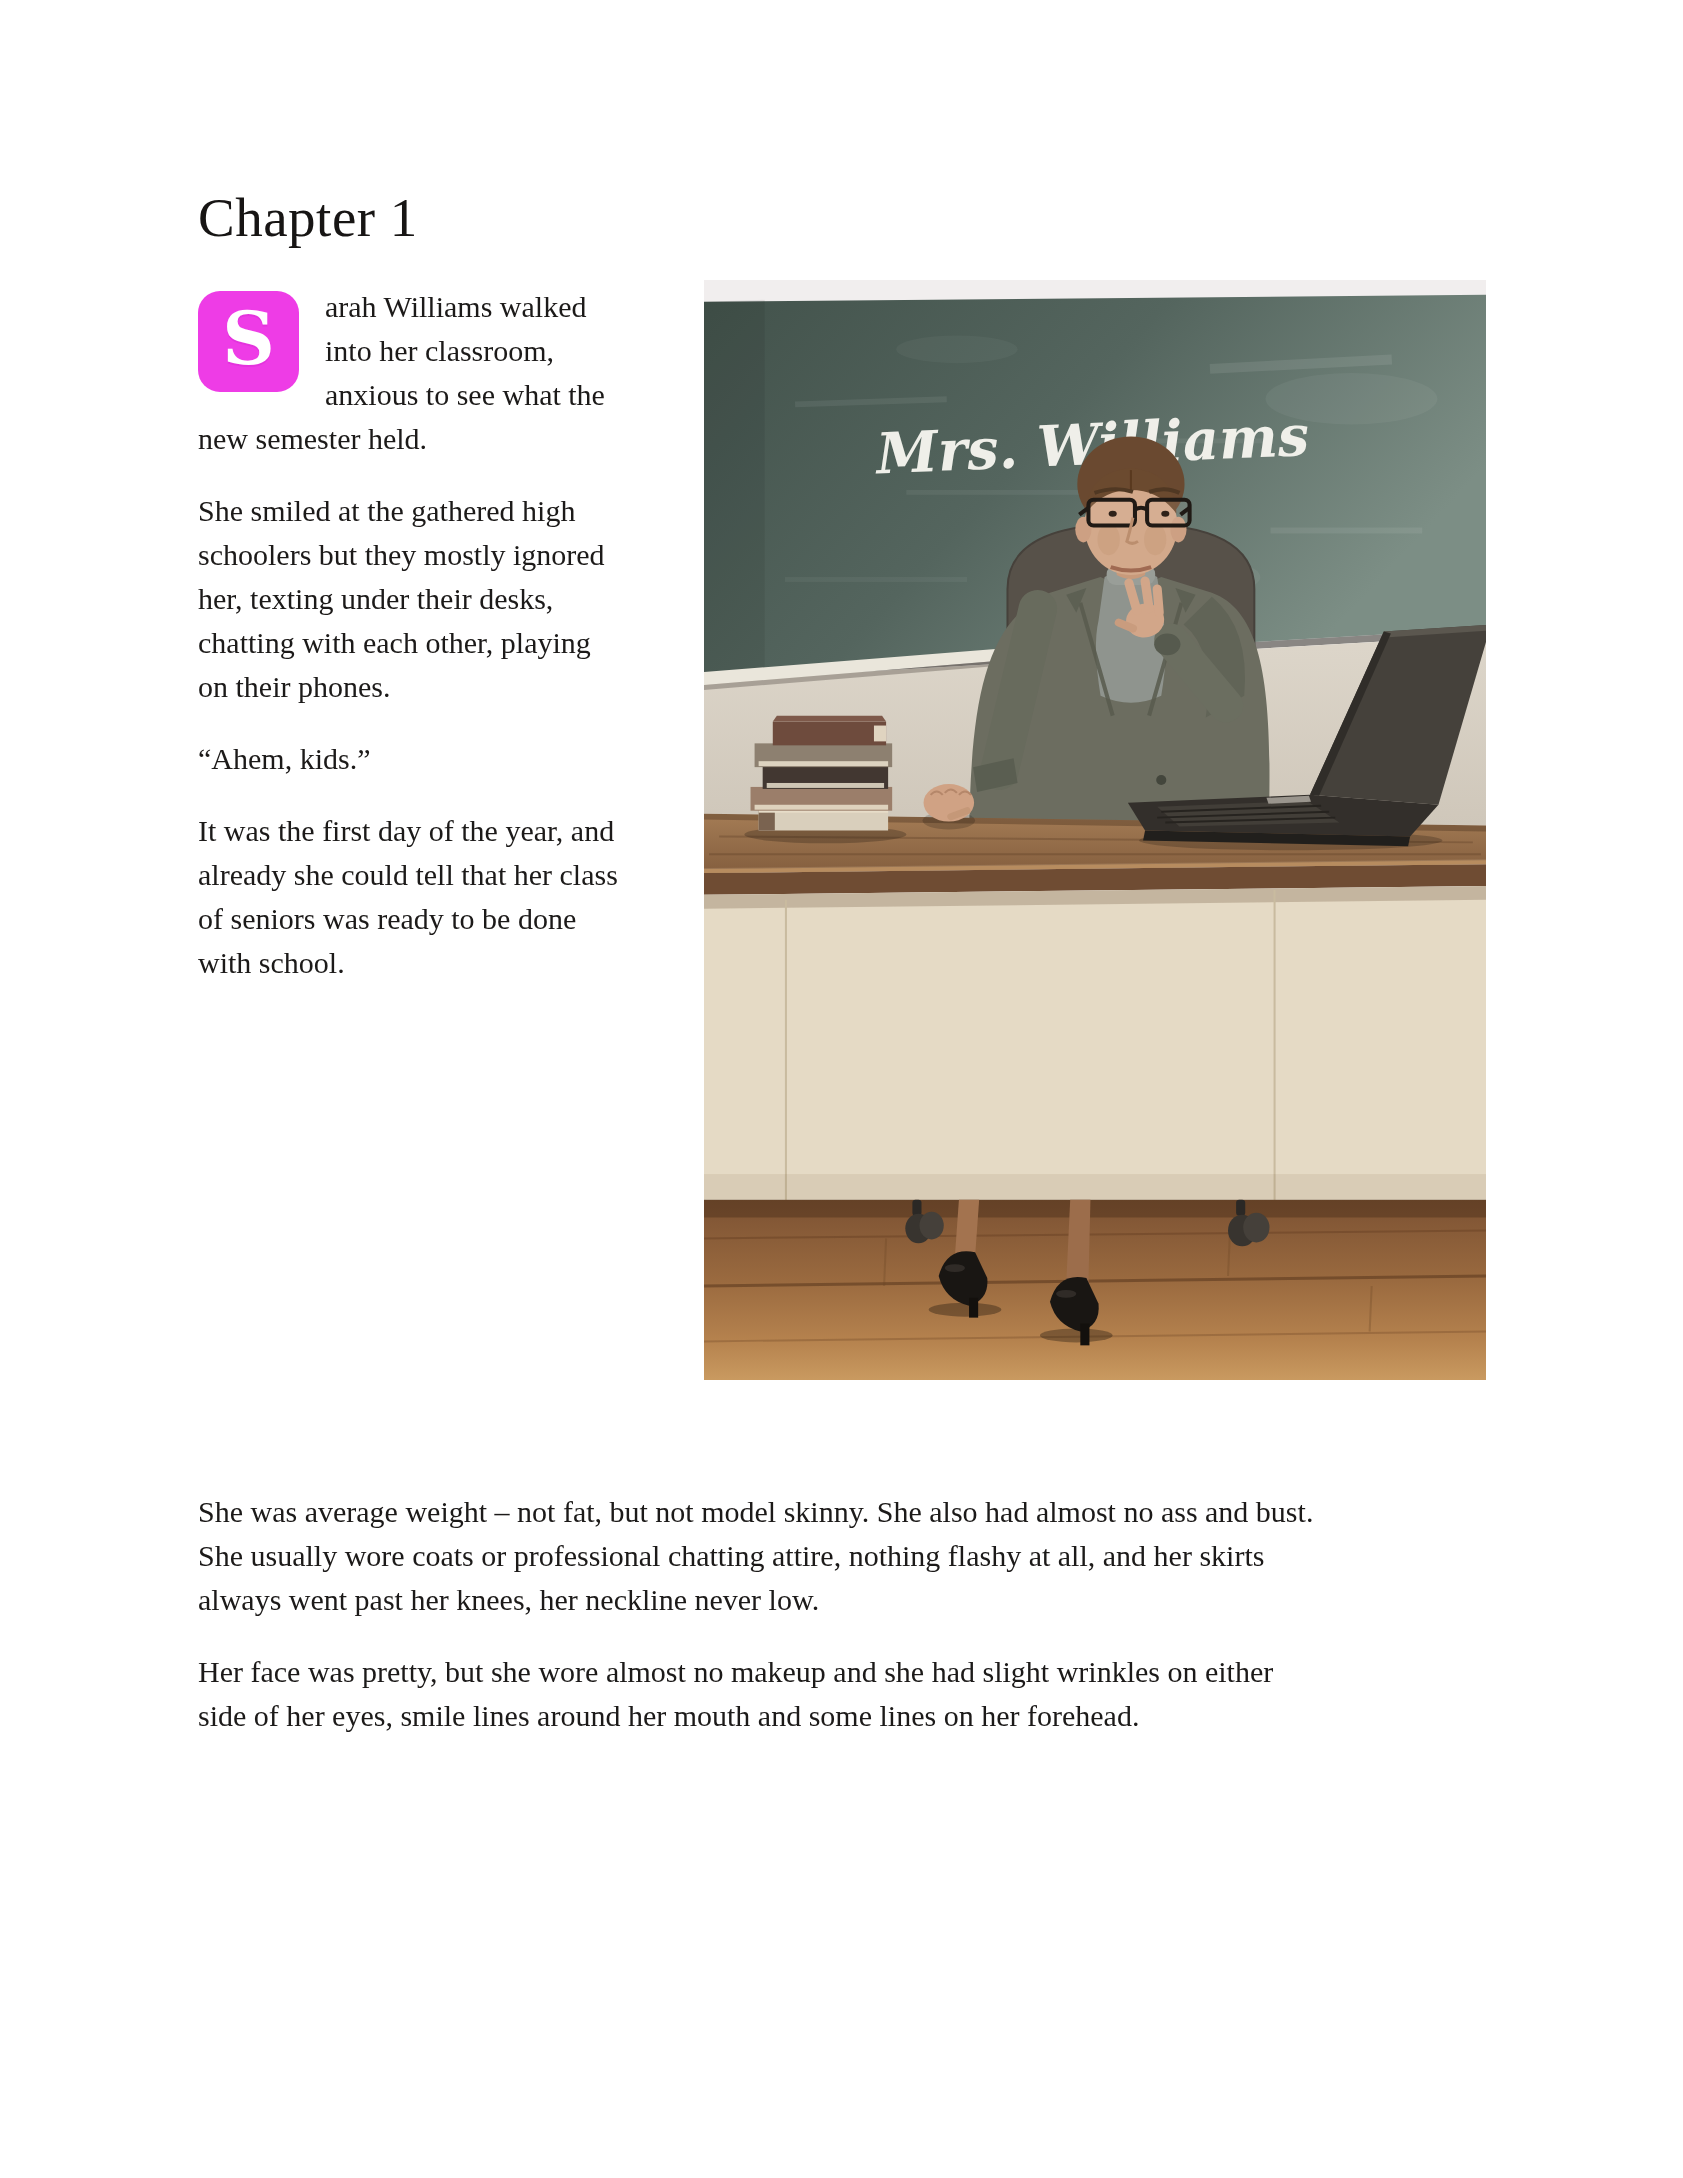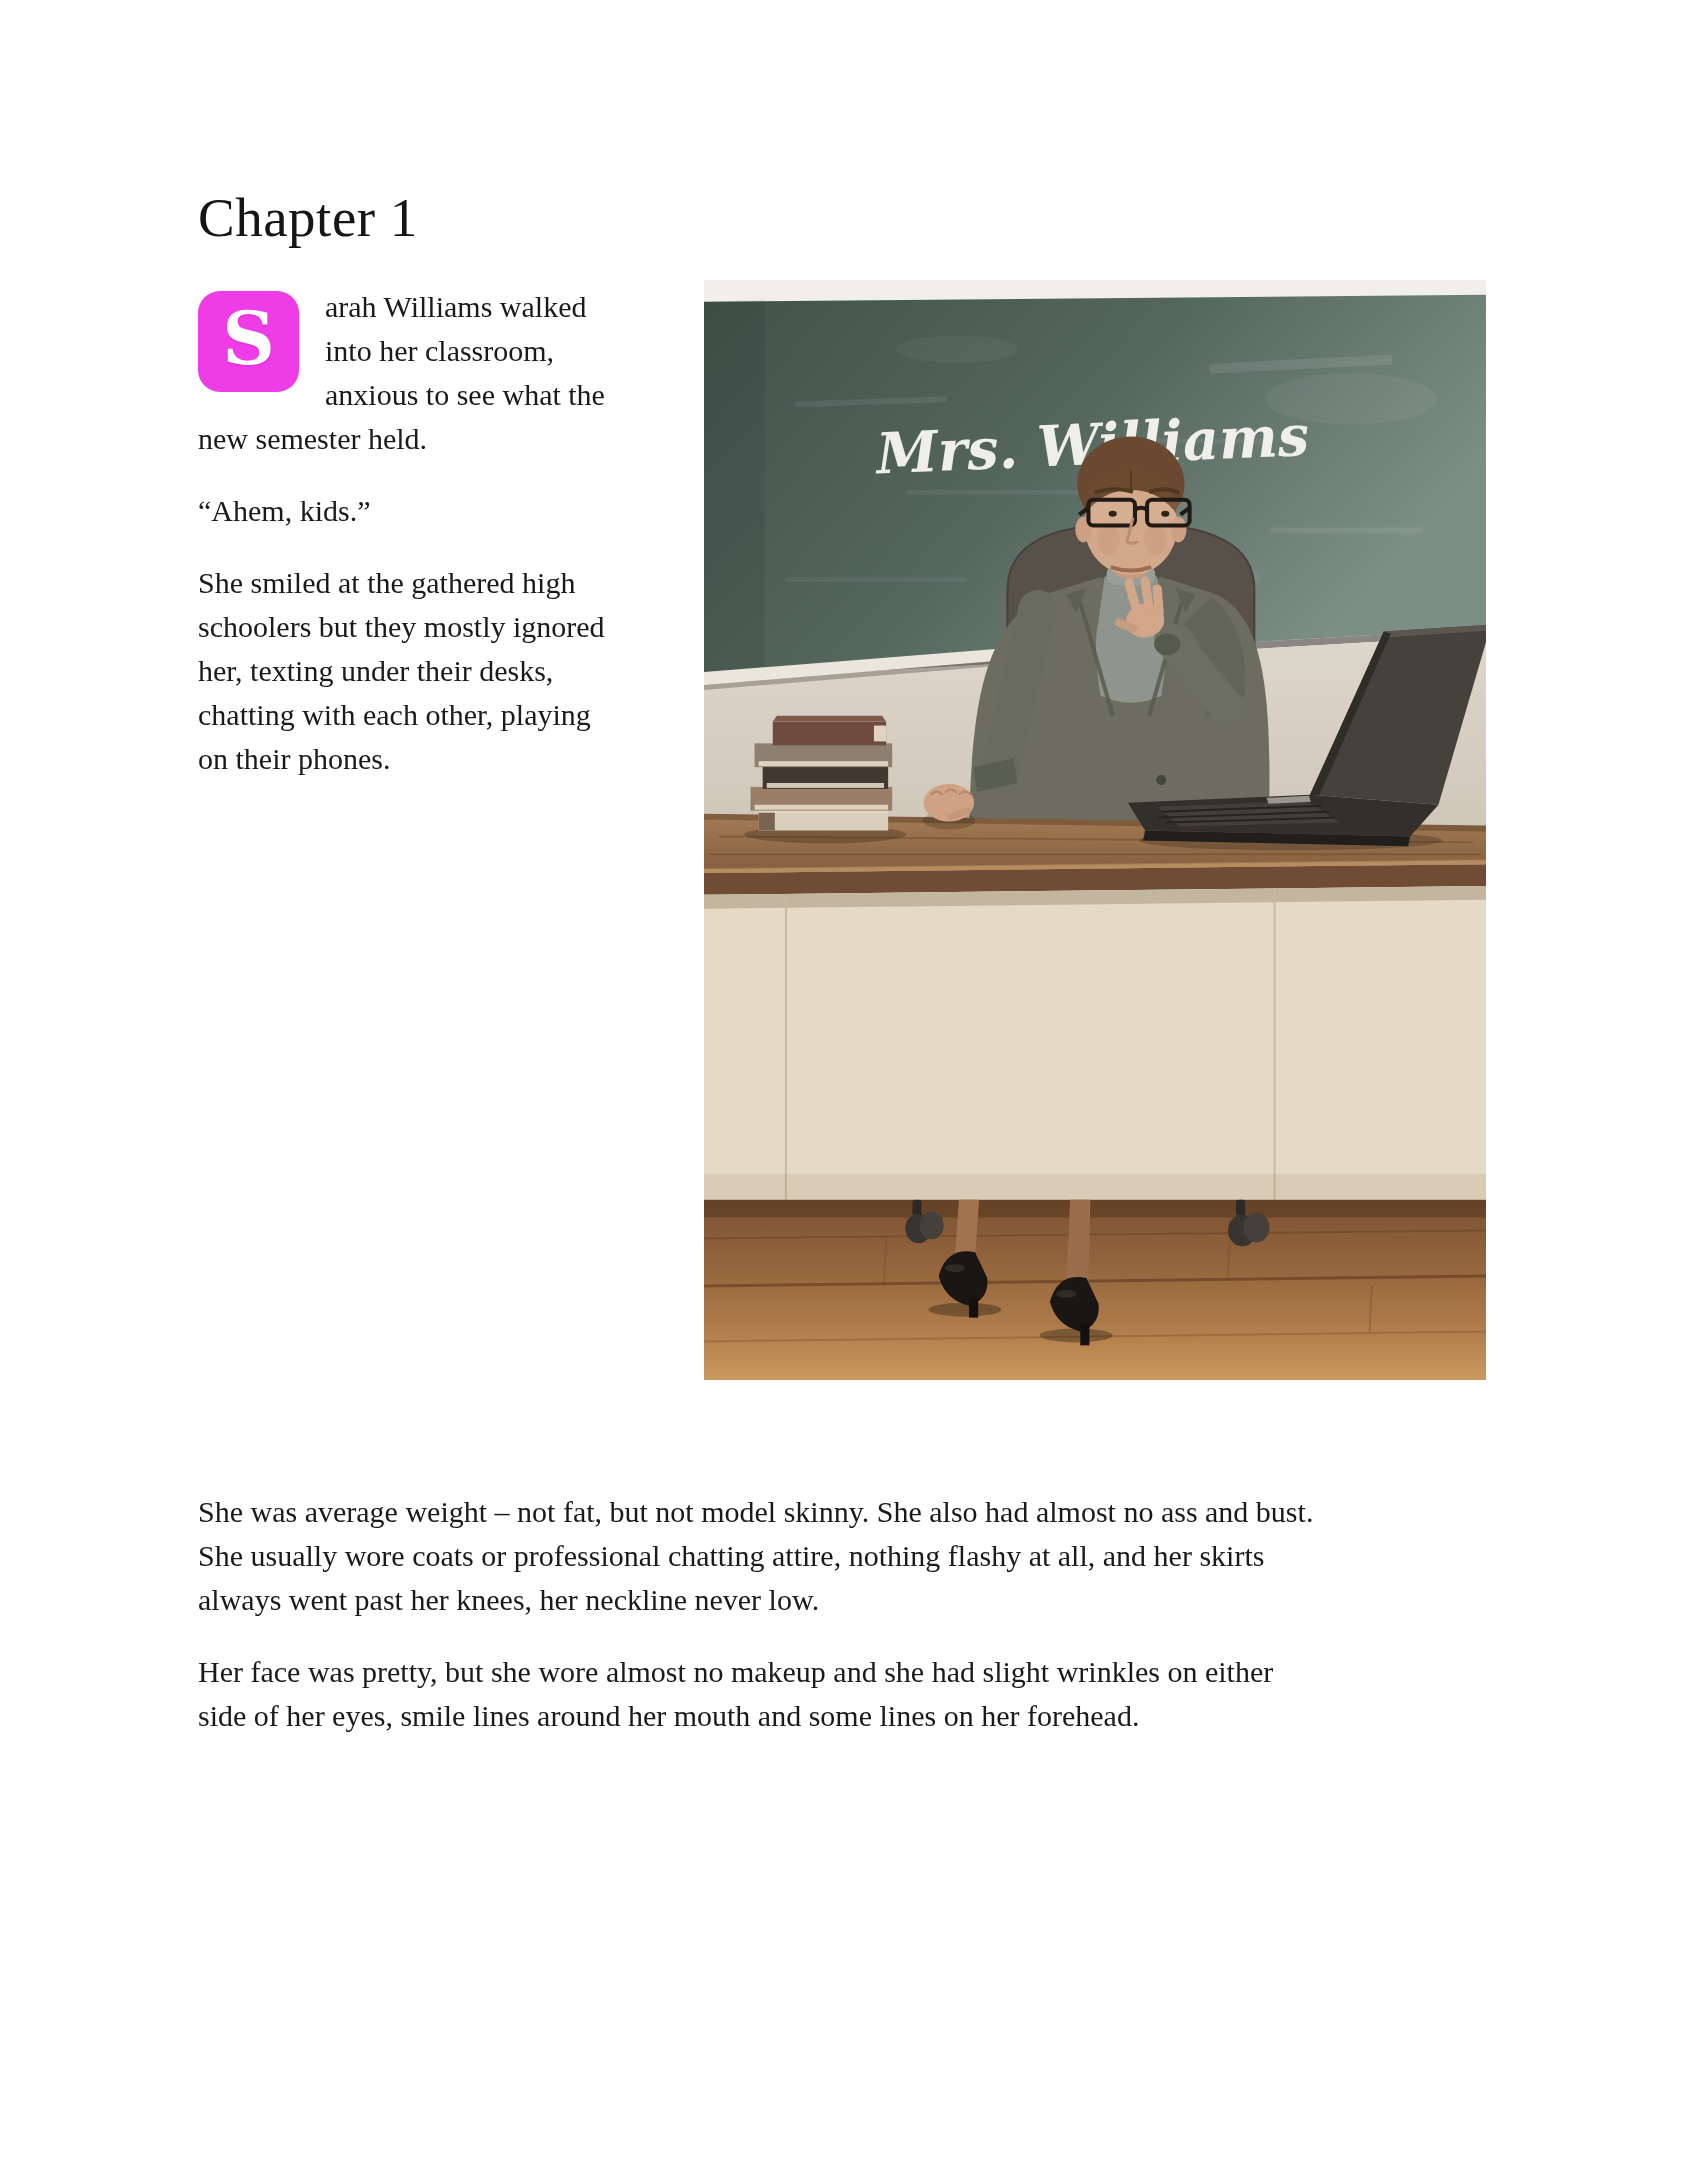--- a/index.html
+++ b/index.html
@@ -78,26 +78,30 @@
 
 <div class="page">
 
   <h1 class="chapter-title">Chapter 1</h1>
 
   <div class="col-left">
     <p class="para"><span class="dropcap"><span class="dropcap-letter">S</span></span><span>arah Williams walked
 into her classroom,
 anxious to see what the
 new semester held.</span></p>
-    <p class="para">“Ahem, kids.”</p>
     <p class="para">She smiled at the gathered high
 schoolers but they mostly ignored
 her, texting under their desks,
 chatting with each other, playing
 on their phones.</p>
+    <p class="para">“Ahem, kids.”</p>
+    <p class="para">It was the first day of the year, and
+already she could tell that her class
+of seniors was ready to be done
+with school.</p>
   </div>
 
   <figure class="illustration">
     <svg viewBox="0 0 773 1111" preserveAspectRatio="none" xmlns="http://www.w3.org/2000/svg">
       <defs>
         <linearGradient id="boardGrad" x1="0" y1="0" x2="1" y2="0.45">
           <stop offset="0" stop-color="#42524b"></stop>
           <stop offset="0.5" stop-color="#54655e"></stop>
           <stop offset="1" stop-color="#7c8e85"></stop>
         </linearGradient>

